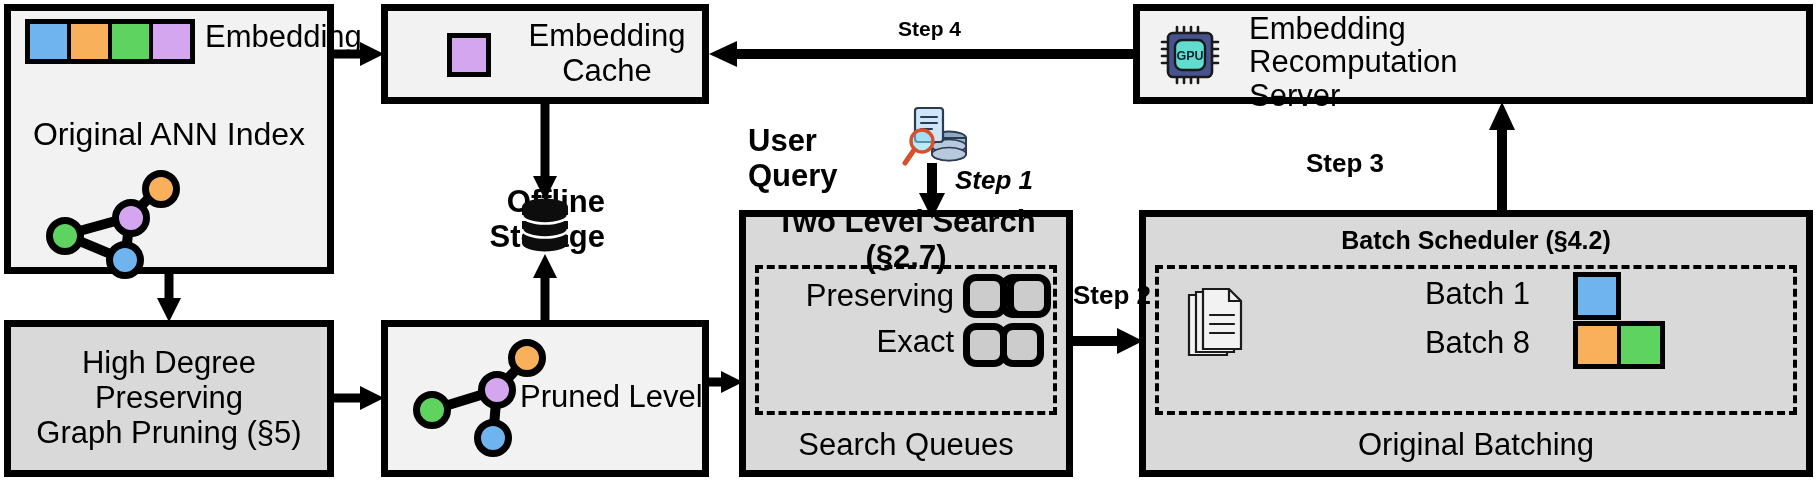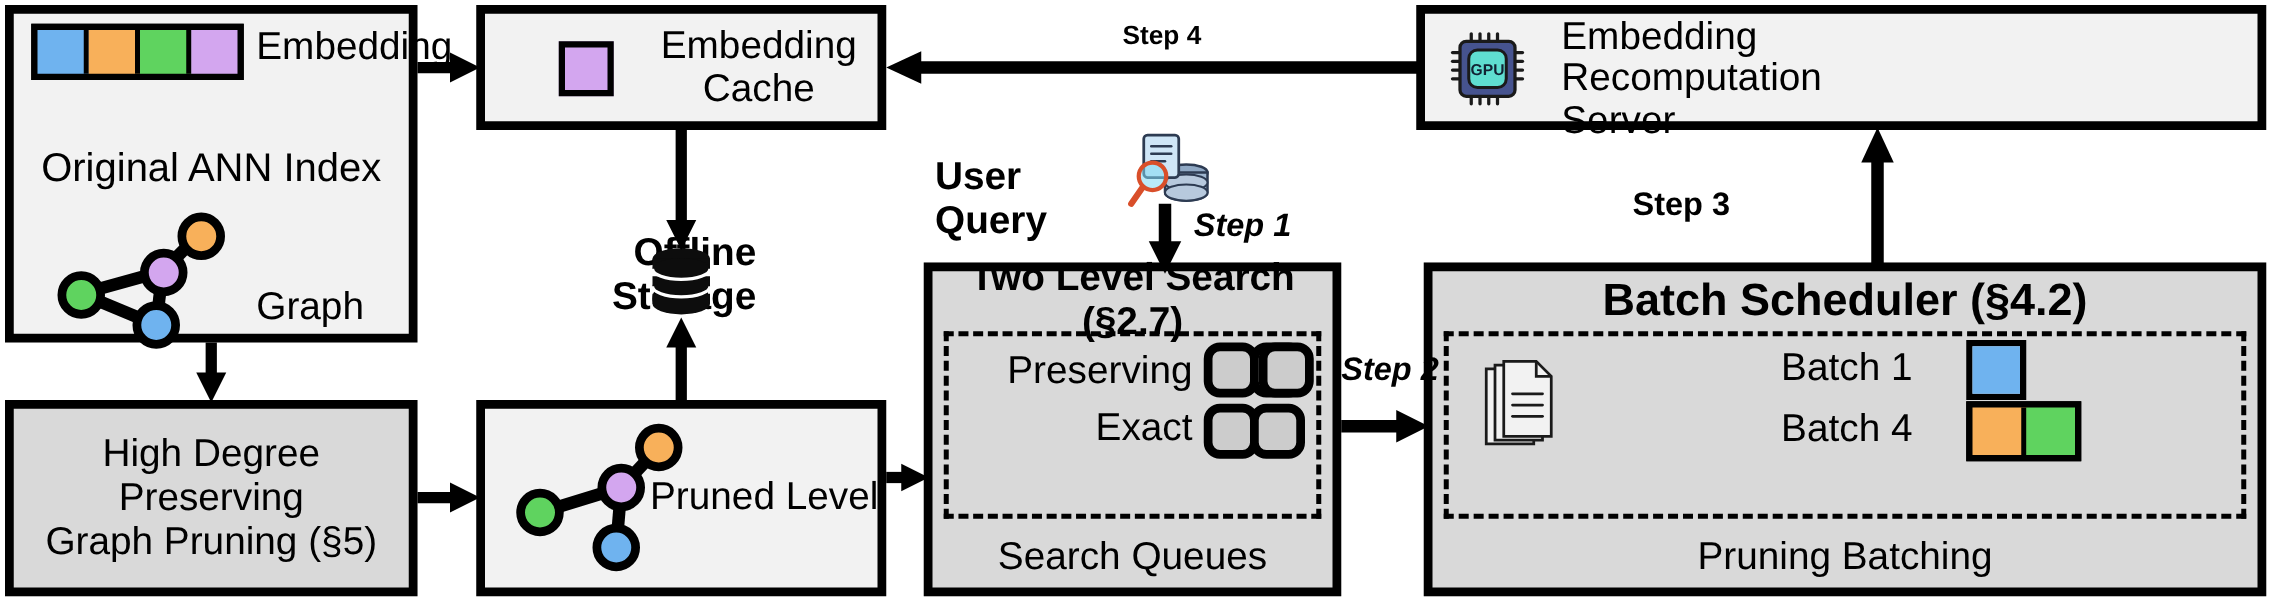--- a/index.html
+++ b/index.html
@@ -42,21 +42,20 @@
     <line x1="100" y1="52" x2="130" y2="22" stroke="#000" stroke-width="10"></line>
     <line x1="100" y1="52" x2="35" y2="70" stroke="#000" stroke-width="10"></line>
     <line x1="100" y1="52" x2="95" y2="95" stroke="#000" stroke-width="10"></line>
     <line x1="35" y1="70" x2="95" y2="95" stroke="#000" stroke-width="10"></line>
   </svg>
   <div class="node" style="left:142px;top:170px;width:38px;height:38px;background:#f8b05a;"></div>
   <div class="node" style="left:112px;top:199px;width:38px;height:38px;background:#d3a6ef;"></div>
   <div class="node" style="left:46px;top:217px;width:38px;height:38px;background:#5fd35f;"></div>
   <div class="node" style="left:106px;top:241px;width:38px;height:38px;background:#6fb3ef;"></div>
 
-  <div class="lbl" style="left:205px;top:228px;width:140px;font-size:31px;">Graph</div>
 
   <div class="box" style="left:381px;top:4px;width:328px;height:100px;"></div>
   <div class="sw" style="position:absolute;left:447px;top:33px;width:44px;height:44px;background:#d3a6ef;"></div>
   <div class="lbl ctr" style="left:512px;top:18px;width:190px;height:72px;font-size:31px;">Embedding
 Cache</div>
 
   <div class="box" style="left:1133px;top:4px;width:680px;height:100px;"></div>
 
   <svg style="position:absolute;left:1159px;top:24px;width:62px;height:62px;" viewBox="0 0 62 62">
     <g stroke="#1a1a1a" stroke-width="2.6" stroke-linecap="round">
@@ -146,21 +145,21 @@
   <div class="qslot" style="left:1000px;top:274px;width:44px;height:44px;"></div>
   <div class="qslot" style="left:1007px;top:274px;width:44px;height:44px;"></div>
 
   <div class="lbl" style="left:762px;top:325px;width:192px;font-size:31px;text-align:right;">Exact</div>
   <div class="qslot" style="left:963px;top:323px;width:44px;height:44px;"></div>
   <div class="qslot" style="left:1000px;top:323px;width:44px;height:44px;"></div>
 
   <div class="lbl ctr" style="left:745px;top:425px;width:322px;height:40px;font-size:31px;">Search Queues</div>
 
   <div class="box gray" style="left:1139px;top:210px;width:674px;height:267px;"></div>
-  <div class="lbl ctr" style="left:1145px;top:221px;width:662px;height:38px;font-size:36px;font-weight:bold;">Batch Scheduler (§4.2)</div>
+  <div class="lbl ctr" style="left:1145px;top:221px;width:662px;height:38px;font-size:25px;font-weight:bold;">Batch Scheduler (§4.2)</div>
   <div class="dashbox" style="left:1155px;top:265px;width:642px;height:150px;"></div>
 
   <svg style="position:absolute;left:1185px;top:287px;width:62px;height:76px;" viewBox="0 0 62 76">
     <g fill="#f2f2f2" stroke="#1a1a1a" stroke-width="2.2">
       <path d="M4 8 h26 l12 12 v48 h-38 z"></path>
       <path d="M11 5 h26 l12 12 v48 h-38 z"></path>
       <path d="M18 2 h26 l12 12 v48 h-38 z"></path>
     </g>
     <path d="M44 2 v12 h12" fill="none" stroke="#1a1a1a" stroke-width="2.2"></path>
     <g stroke="#1a1a1a" stroke-width="2.2" stroke-linecap="round">
@@ -168,27 +167,27 @@
       <line x1="25" y1="37" x2="49" y2="37"></line>
       <line x1="25" y1="46" x2="49" y2="46"></line>
     </g>
   </svg>
 
   <div class="lbl" style="left:1270px;top:277px;width:260px;font-size:31px;text-align:right;">Batch 1</div>
   <div class="swrow" style="left:1573px;top:272px;width:48px;height:48px;">
     <i style="width:100%;height:100%;background:#6fb3ef;"></i>
   </div>
 
-  <div class="lbl" style="left:1270px;top:326px;width:260px;font-size:31px;text-align:right;">Batch 4</div>
+  <div class="lbl" style="left:1270px;top:326px;width:260px;font-size:31px;text-align:right;">Batch 8</div>
   <div class="swrow" style="left:1573px;top:321px;width:92px;height:48px;">
     <i style="width:41px;height:100%;background:#f8b05a;"></i>
     <i style="width:41px;height:100%;background:#5fd35f;"></i>
   </div>
 
-  <div class="lbl ctr" style="left:1145px;top:425px;width:662px;height:40px;font-size:31px;">Pruning Batching</div>
+  <div class="lbl ctr" style="left:1145px;top:425px;width:662px;height:40px;font-size:31px;">Original Batching</div>
 
   <svg style="position:absolute;left:334px;top:38px;width:52px;height:32px;">
     <line x1="0" y1="16" x2="30" y2="16" stroke="#000" stroke-width="9"></line>
     <polygon points="50,16 26,4 26,28" fill="#000"></polygon>
   </svg>
 
   <svg style="position:absolute;left:529px;top:104px;width:32px;height:98px;">
     <line x1="16" y1="0" x2="16" y2="76" stroke="#000" stroke-width="9"></line>
     <polygon points="16,96 4,72 28,72" fill="#000"></polygon>
   </svg>
@@ -216,21 +215,21 @@
   <svg style="position:absolute;left:916px;top:163px;width:32px;height:58px;">
     <line x1="16" y1="0" x2="16" y2="34" stroke="#000" stroke-width="10"></line>
     <polygon points="16,56 3,30 29,30" fill="#000"></polygon>
   </svg>
   <div class="steplbl" style="left:955px;top:165px;font-size:26px;font-style:italic;">Step 1</div>
 
   <svg style="position:absolute;left:1073px;top:325px;width:72px;height:32px;">
     <line x1="0" y1="16" x2="46" y2="16" stroke="#000" stroke-width="10"></line>
     <polygon points="70,16 44,3 44,29" fill="#000"></polygon>
   </svg>
-  <div class="steplbl" style="left:1073px;top:280px;font-size:26px;font-style:italic;">Step 2</div>
+  <div class="steplbl" style="left:1073px;top:280px;font-size:26px;">Step 2</div>
 
   <svg style="position:absolute;left:1486px;top:102px;width:32px;height:112px;">
     <line x1="16" y1="112" x2="16" y2="26" stroke="#000" stroke-width="10"></line>
     <polygon points="16,0 3,28 29,28" fill="#000"></polygon>
   </svg>
   <div class="steplbl" style="left:1306px;top:148px;font-size:26px;">Step 3</div>
 
   <svg style="position:absolute;left:709px;top:38px;width:428px;height:32px;">
     <line x1="428" y1="16" x2="26" y2="16" stroke="#000" stroke-width="10"></line>
     <polygon points="0,16 28,3 28,29" fill="#000"></polygon>

